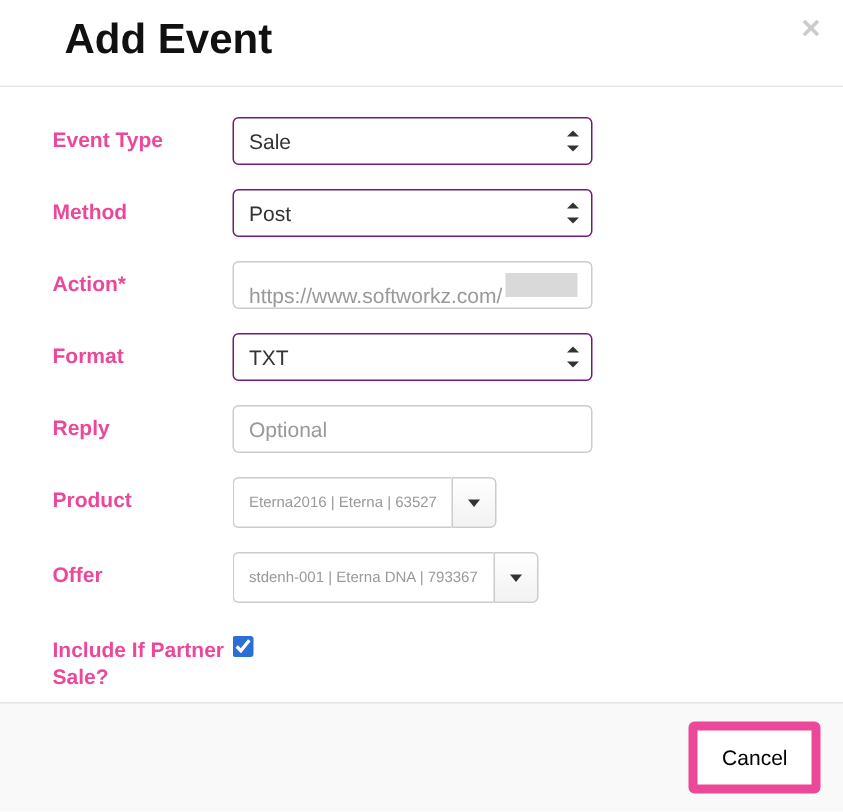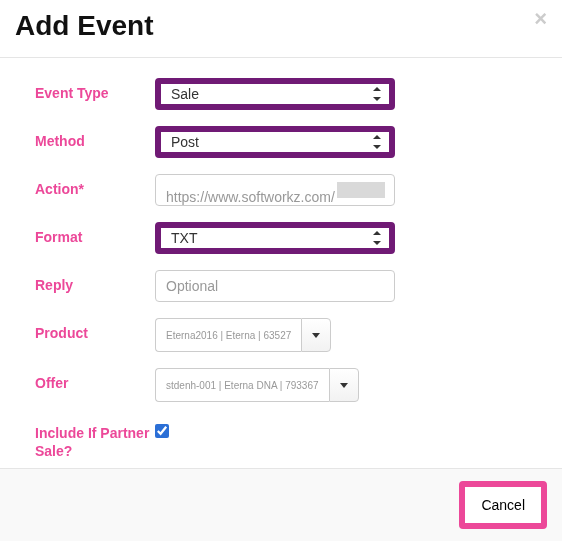--- a/index.html
+++ b/index.html
@@ -21,20 +21,21 @@
   }
   .modal-header {
     padding: 10px 15px 15px 15px;
     border-bottom: 1px solid #e5e5e5;
     position: relative;
   }
   .modal-title {
     font-size: 28px;
     font-weight: bold;
     color: #111;
+    margin-left: 28px;
   }
   .close-x {
     position: absolute;
     top: 6px;
     right: 15px;
     font-size: 22px;
     color: #ccc;
     font-weight: bold;
     cursor: pointer;
   }
@@ -55,21 +56,21 @@
     padding-top: 6px;
     font-size: 14px;
     line-height: 1.3;
   }
   .form-control-wrap {
     flex: 1;
     max-width: 240px;
   }
   .select-wrap {
     position: relative;
-    border: 6px solid #701a75;
+    border: 1px solid #701a75;
     border-radius: 4px;
     background: #fff;
     height: 32px;
     display: flex;
     align-items: center;
     padding: 0 22px 0 10px;
     cursor: pointer;
   }
   .select-wrap .caret-stack {
     position: absolute;

